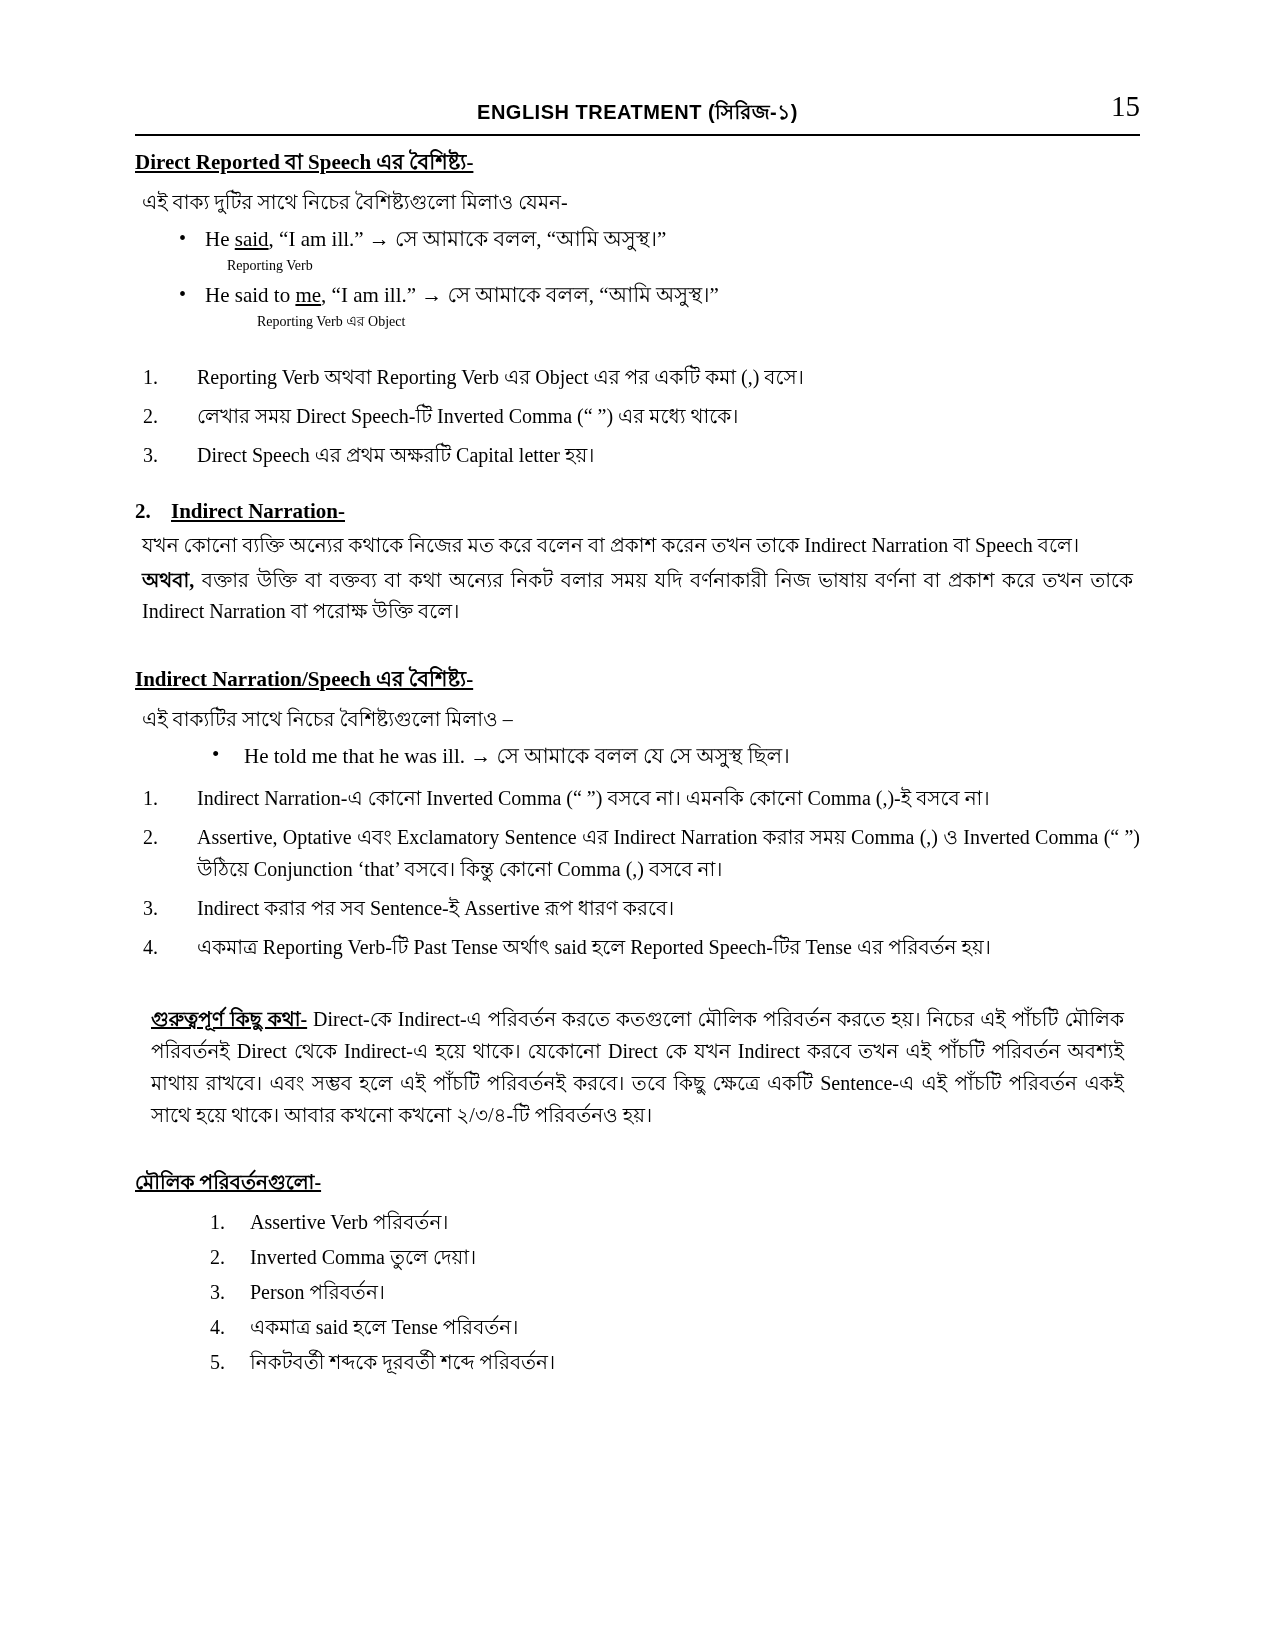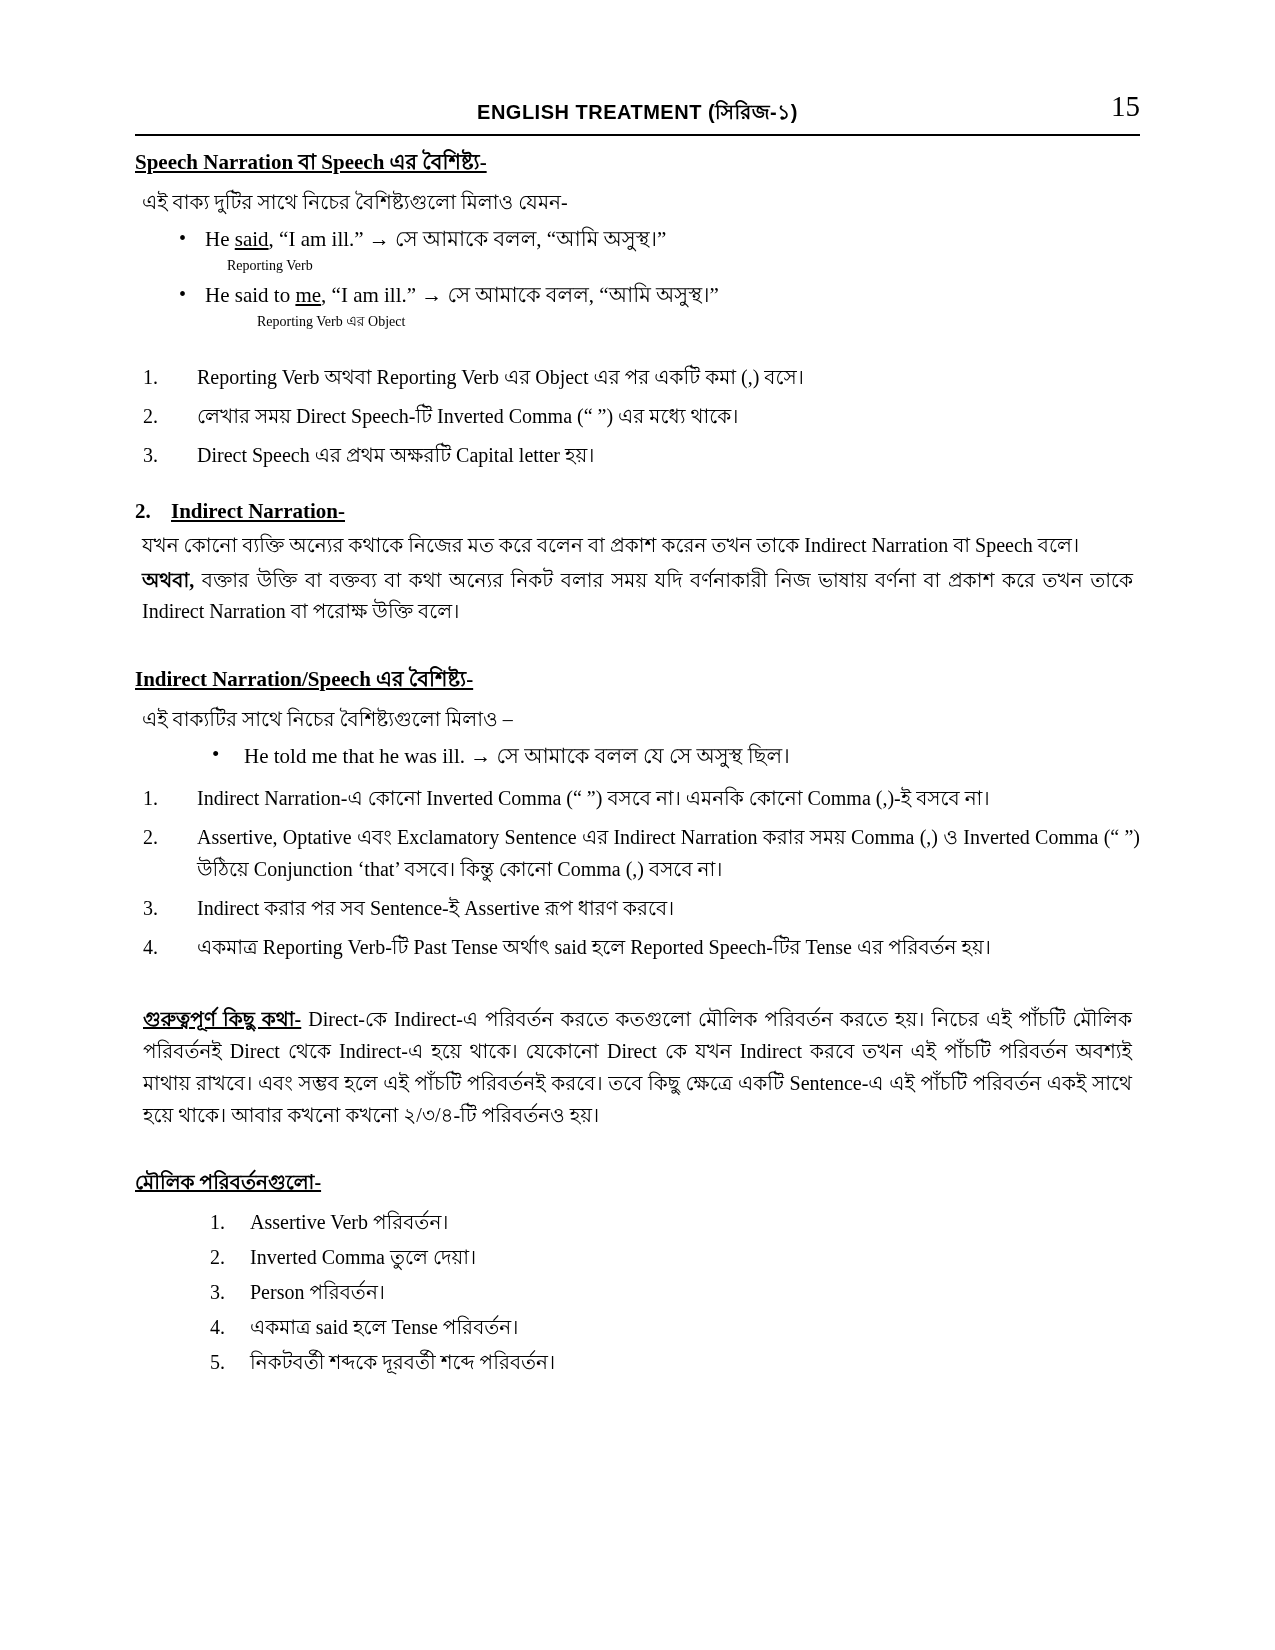--- a/index.html
+++ b/index.html
@@ -117,21 +117,21 @@
   .numbered-head .num { display: inline-block; width: 36px; }
   .numbered-head .txt { text-decoration: underline; margin-top: 31px; }
   .spacer-sm { height: 14px; }
   .spacer-md { height: 26px; }
   .bold { font-weight: bold; }
   .underline-bold { font-weight: bold; text-decoration: underline; }
   .inline-head {
     font-size: 20px;
     line-height: 1.6;
     text-align: justify;
-    margin: 4px 8px;
+    margin: 4px 16px;
   }
   .small-head {
     font-size: 20px;
     font-weight: bold;
     text-decoration: underline;
     margin: 6px 0 4px 0;
   }
   ol.romanlist {
     list-style: none;
     margin: 6px 0;
@@ -173,21 +173,21 @@
 <body>
 
 <div class="page">
 
   <div class="header">
     <div class="header-title">ENGLISH TREATMENT  (সিরিজ-১)</div>
     <div class="header-page">15</div>
   </div>
   <div class="rule"></div>
 
-  <h2 class="section-head">Speech Narration বা Speech এর বৈশিষ্ট্য-</h2>
+  <h2 class="section-head">Direct Reported বা Speech এর বৈশিষ্ট্য-</h2>
   <div class="para">এই বাক্য দুটির সাথে নিচের বৈশিষ্ট্যগুলো মিলাও যেমন-</div>
 
   <ul class="bullets">
     <li>
       <span>He </span><u>said</u><span>, “I am ill.” → সে আমাকে বলল, “আমি অসুস্থ।”</span>
       <span class="sublabel indent1">Reporting Verb</span>
     </li>
     <li>
       <span>He said to </span><u>me</u><span>, “I am ill.” → সে আমাকে বলল, “আমি অসুস্থ।”</span>
       <span class="sublabel indent2">Reporting Verb এর Object</span>

